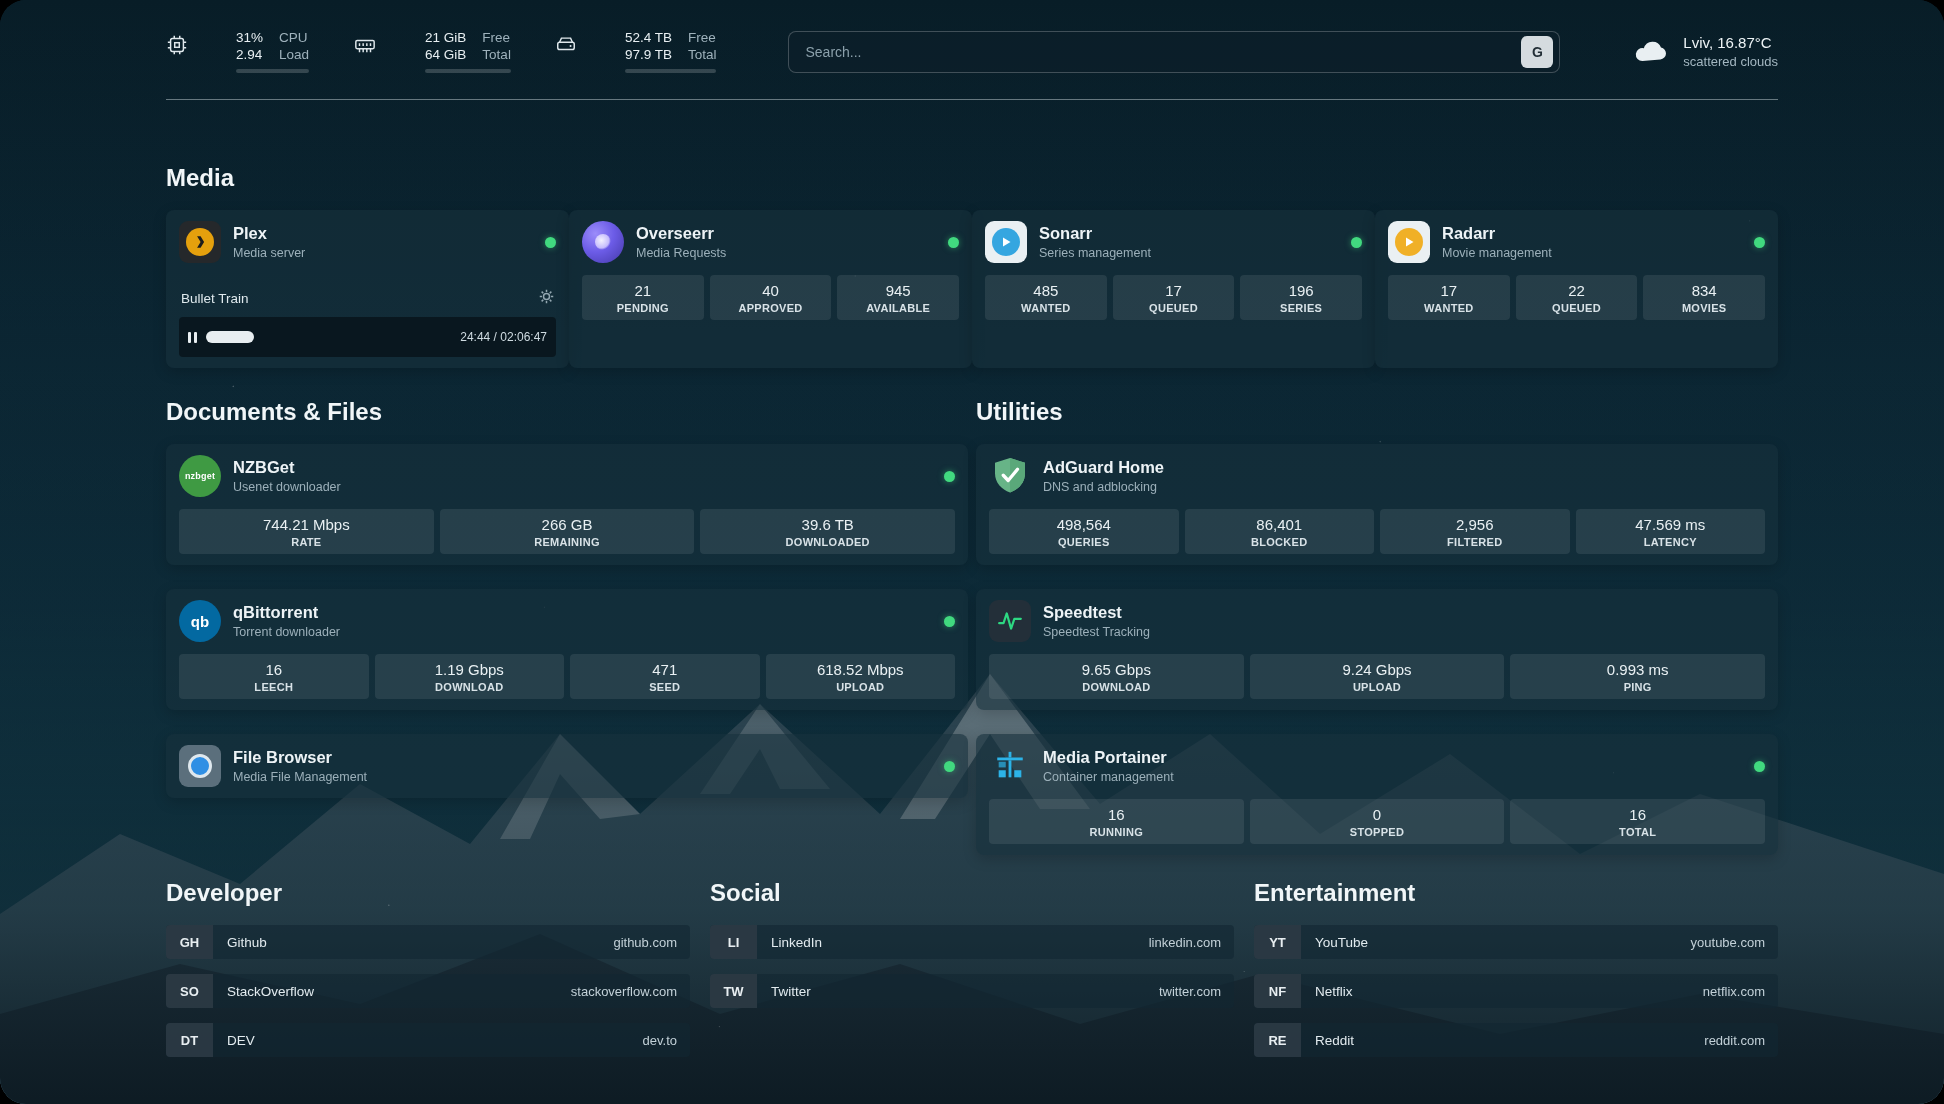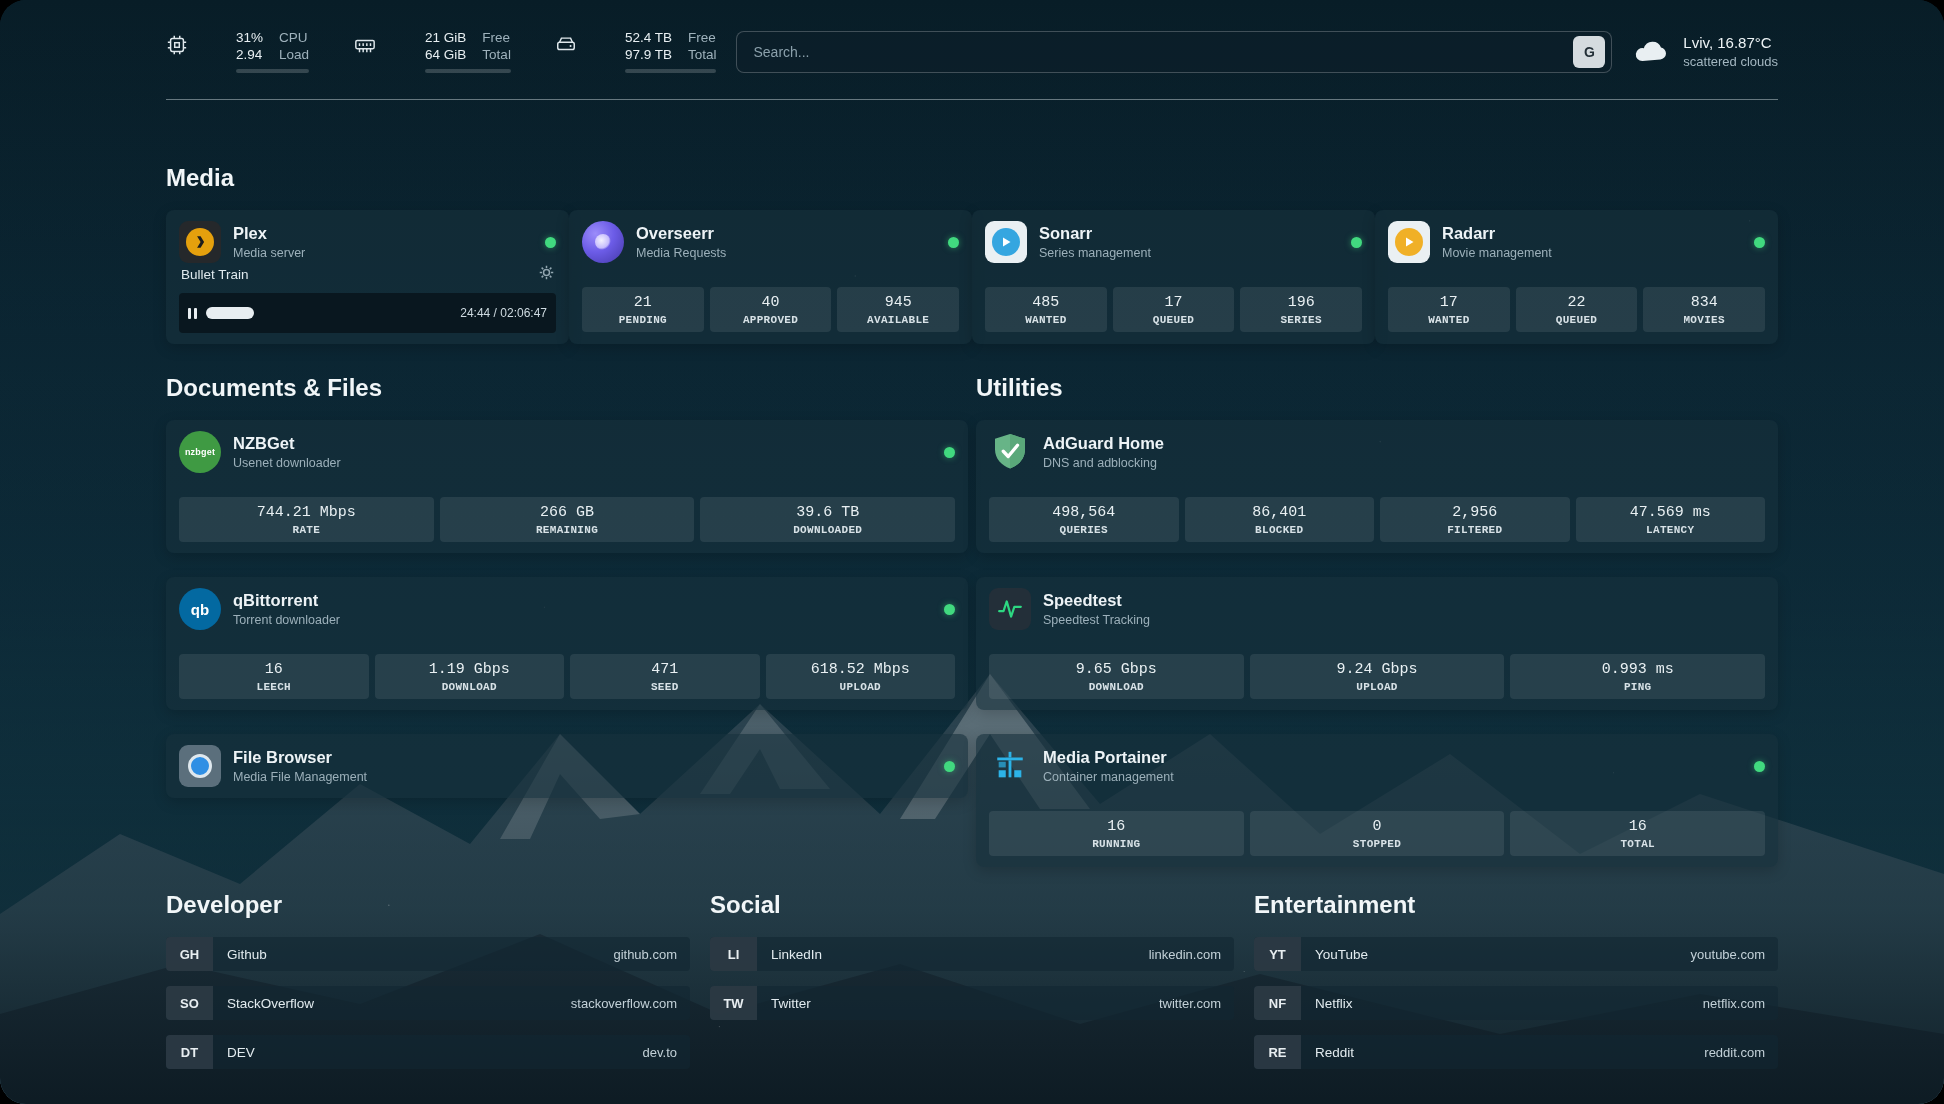--- a/index.html
+++ b/index.html
@@ -38,21 +38,21 @@
   .topbar { display: flex; align-items: center; }
   .widgets { display: flex; gap: 44px; }
   .widget { display: flex; gap: 11px; align-items: flex-start; }
   .widget .w-icon { margin-top: 4px; flex-shrink: 0; }
   .w-grid { display: grid; grid-template-columns: auto auto; column-gap: 16px; row-gap: 2px; font-size: 13.5px; margin-left: 37px; }
   .w-val { color: #e8eff2; }
   .w-lab { color: #9fb2bc; }
   .w-bar { grid-column: 1 / -1; height: 4px; background: rgba(255,255,255,0.18); border-radius: 2px; margin-top: 5px; overflow: hidden; }
   .w-fill { height: 100%; background: #ccd7dd; border-radius: 2px; }
 
-  .search { flex: 1; display: flex; align-items: center; height: 42px; margin: 0 20px;
+  .search { flex: 1; display: flex; align-items: center; height: 42px; margin: 0 72px;
     background: rgba(13,31,41,0.65); border: 1px solid rgba(255,255,255,0.22); border-radius: 8px; padding: 0 6px 0 16px; gap: 34px; }
   .search input { flex: 1; background: transparent; border: none; outline: none; color: #dfe9ee; font-size: 14px; font-family: inherit; }
   .search input::placeholder { color: #8ba0ab; }
   .g-btn { width: 32px; height: 32px; border-radius: 6px; background: #d5dbdf; color: #222e36;
     font-weight: 700; font-size: 14px; display: flex; align-items: center; justify-content: center; cursor: pointer; }
 
   .weather { display: flex; align-items: center; gap: 13px; }
   .weather-loc { font-size: 15px; color: #eef4f6; }
   .weather-cond { font-size: 13px; color: #a3b6c0; margin-top: 3px; }
 
@@ -66,27 +66,27 @@
   .card { background: rgba(23,48,60,0.62); border-radius: 8px; padding: 11px 13px;
     box-shadow: 0 4px 14px rgba(0,0,0,0.18); }
   .cards-row .card { flex: 1; }
   .card-head { display: flex; align-items: center; }
   .app-icon { width: 42px; height: 42px; border-radius: 9px; display: flex; align-items: center; justify-content: center; flex-shrink: 0; position: relative; }
   .titles { margin-left: 12px; }
   .app-name { font-size: 16.5px; font-weight: 600; color: #edf3f6; }
   .app-desc { font-size: 12.5px; color: #9cb0ba; margin-top: 3px; }
   .status-dot { width: 11px; height: 11px; border-radius: 50%; margin-left: auto; background: #41d97f; box-shadow: 0 0 6px rgba(65,217,127,.5); }
 
-  .stats { display: flex; gap: 6px; margin-top: 24px; font-family: Liberation Mono, monospace; }
+  .stats { display: flex; gap: 6px; margin-top: 12px; }
   .stat { flex: 1; background: rgba(255,255,255,0.085); border-radius: 4px; text-align: center; padding: 7px 4px 6px; }
   .stat .v { font-size: 15px; color: #e9f0f3; }
   .stat .k { font-size: 11px; font-weight: 700; color: #d8e2e7; margin-top: 3px; letter-spacing: .3px; }
 
   
-  .np-row1 { display: flex; justify-content: space-between; align-items: center; margin-top: 2px; padding: 0 2px; }
+  .np-row1 { display: flex; justify-content: space-between; align-items: center; margin-top: 26px; padding: 0 2px; }
   .np-title { font-size: 13.5px; color: #dfe9ed; }
   .np-bar { display: flex; align-items: center; gap: 9px; margin-top: 9px; background: rgba(8,20,27,0.85); border-radius: 4px; height: 40px; padding: 0 9px; }
   .pause-btn { display: flex; gap: 3px; cursor: pointer; }
   .pause-btn span { display: block; width: 3px; height: 11px; background: #e8eef1; border-radius: 1px; }
   .np-track { flex: 1; height: 12px; border-radius: 6px; position: relative; cursor: pointer; }
   .np-fill { position: absolute; left: 0; top: 0; height: 12px; background: #e8eef1; border-radius: 6px; }
   .np-time { font-size: 12px; color: #cfdbe1; white-space: nowrap; }
 
   
   .two-col { display: flex; gap: 8px; margin-top: 30px; }

